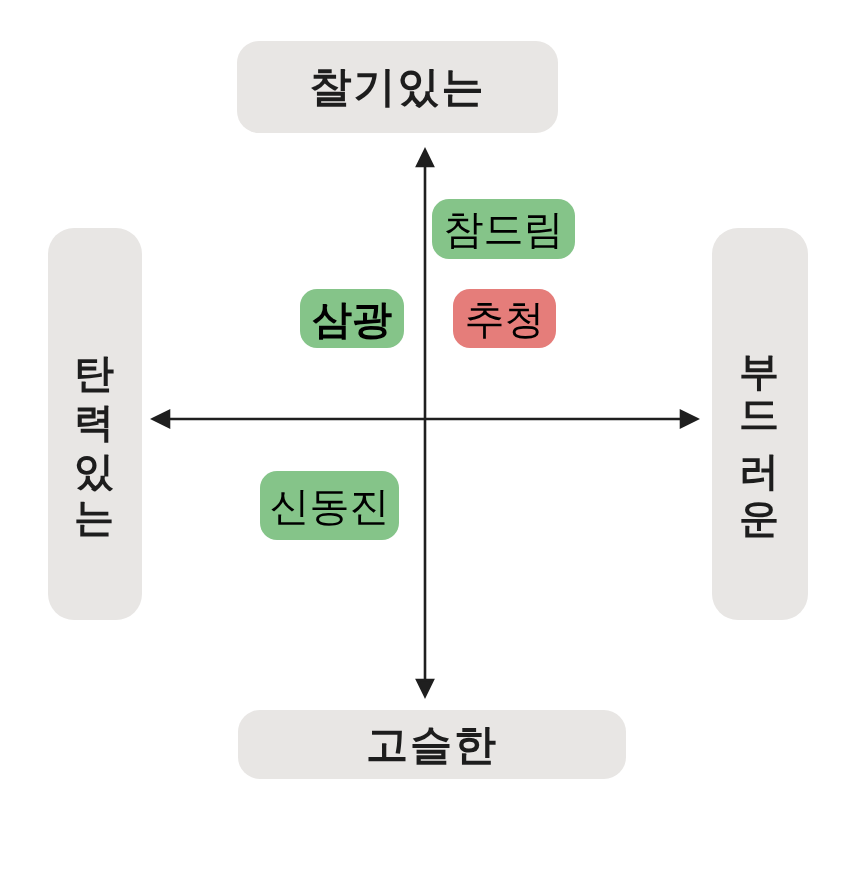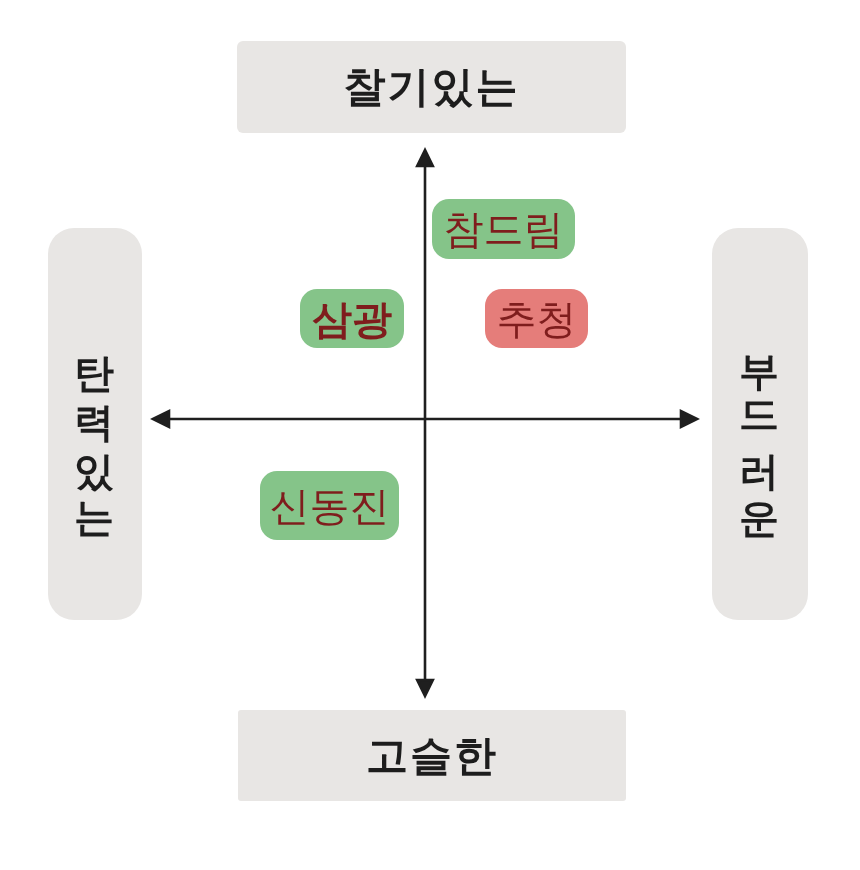--- a/index.html
+++ b/index.html
@@ -21,27 +21,27 @@
     color: #1d1d1d;
     display: flex;
     align-items: center;
     justify-content: center;
     font-weight: 600;
     font-size: 42px;
     letter-spacing: 2px;
   }
   .top-box {
     left: 237px; top: 41px;
-    width: 389px; height: 92px;
-    border-radius: 6px;
+    width: 321px; height: 92px;
+    border-radius: 22px;
   }
   .bottom-box {
     left: 238px; top: 710px;
-    width: 388px; height: 91px;
-    border-radius: 3px;
+    width: 388px; height: 69px;
+    border-radius: 22px;
   }
   .left-box {
     left: 48px; top: 228px;
     width: 94px; height: 392px;
     border-radius: 26px;
   }
   .right-box {
     left: 712px; top: 228px;
     width: 96px; height: 392px;
     border-radius: 26px;
@@ -56,21 +56,21 @@
     position: absolute;
     left: 0; top: 0;
     width: 860px; height: 870px;
     pointer-events: none;
   }
   .badge {
     position: absolute;
     display: flex;
     align-items: center;
     justify-content: center;
-    color: #7f1d1d;
+    color: #000000;
     font-size: 40px;
     font-weight: 500;
     border-radius: 17px;
     letter-spacing: 0;
     line-height: 1;
   }
 </style>
 </head>
 <body>
 
@@ -92,17 +92,17 @@
       <polygon points="425,696 417.2,680 432.8,680"></polygon>
       <polygon points="153,419 169,411.2 169,426.8"></polygon>
       <polygon points="697,419 681,411.2 681,426.8"></polygon>
     </g>
   </svg>
 
   <div class="badge" style="left: 432px; top: 199px; width: 143px; height: 60px; background: rgb(133, 196, 137);">참드림</div>
 
   <div class="badge" style="left: 300px; top: 289px; width: 104px; height: 59px; background: rgb(133, 196, 137); font-weight: bold;">삼광</div>
 
-  <div class="badge" style="left: 453px; top: 289px; width: 103px; height: 59px; background: rgb(229, 125, 122); margin-left: 32px;">추청</div>
+  <div class="badge" style="left: 453px; top: 289px; width: 103px; height: 59px; background: rgb(229, 125, 122);">추청</div>
 
   <div class="badge" style="left: 260px; top: 471px; width: 139px; height: 69px; background: rgb(133, 196, 137);">신동진</div>
 
 </div>
 
 </body></html>

